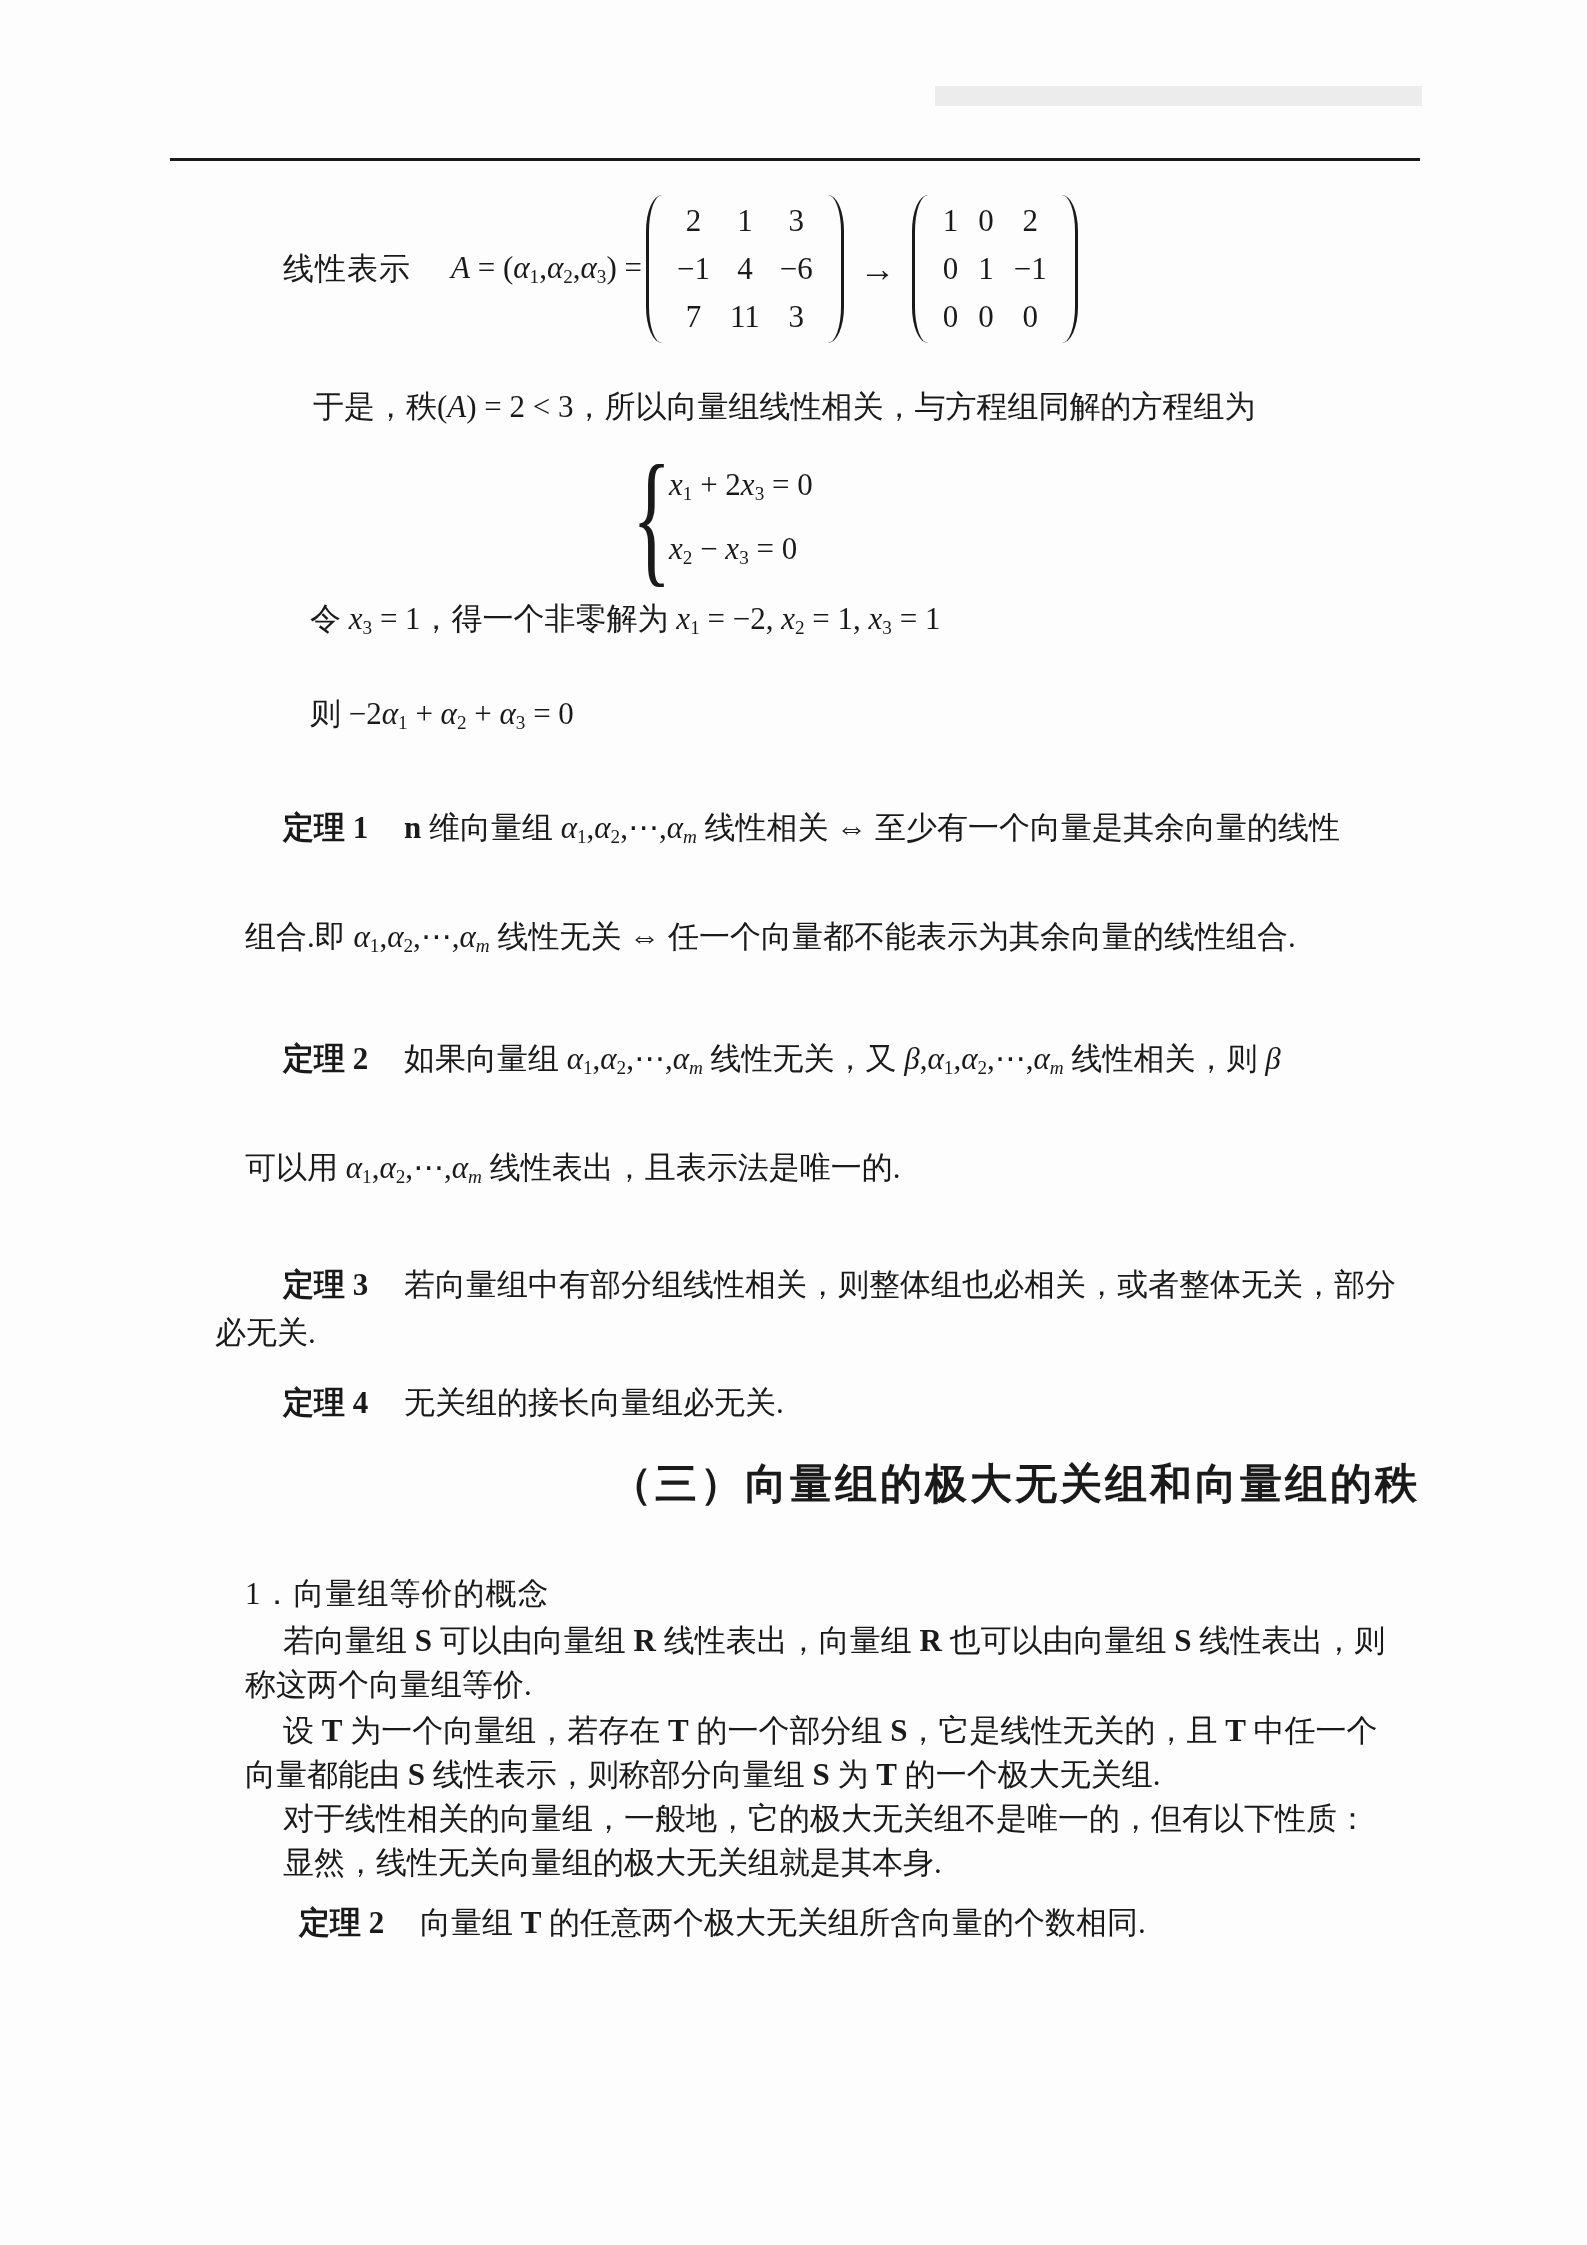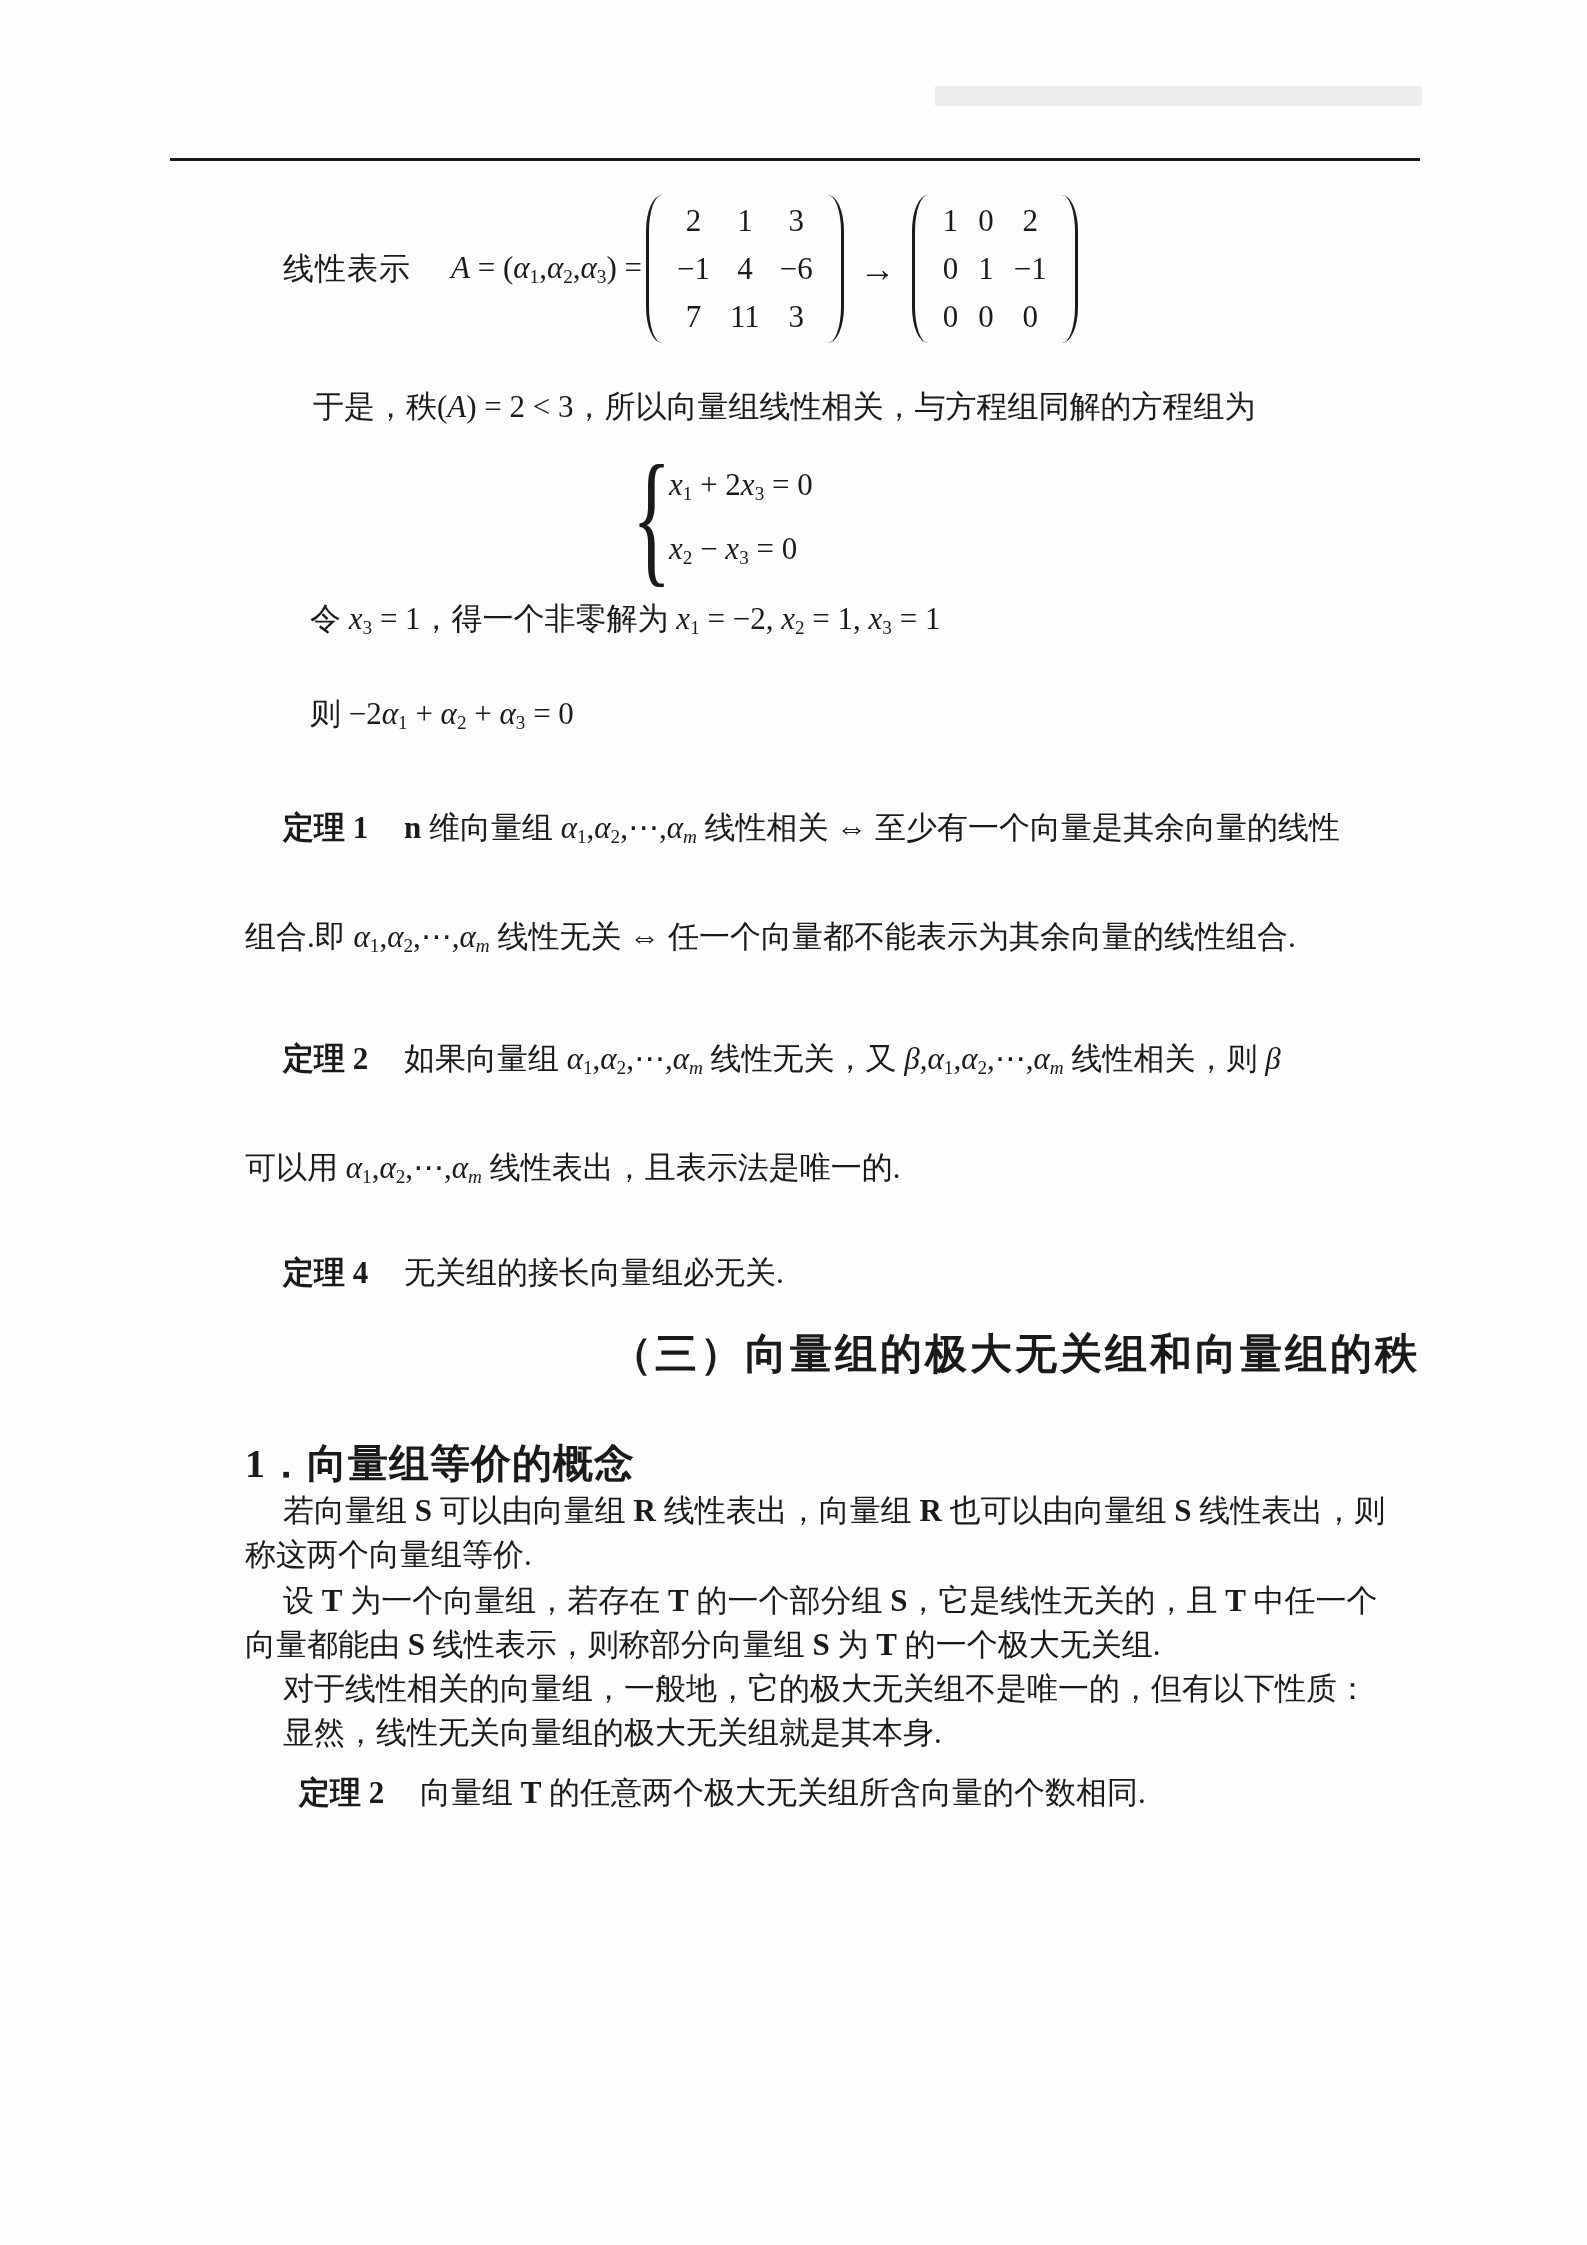--- a/index.html
+++ b/index.html
@@ -37,21 +37,21 @@
   .rank-line{padding-left:68px;margin-top:40px;}
   .sys{display:flex;align-items:center;margin-left:390px;margin-top:22px;height:130px;}
   .brace{width:34px;height:130px;display:flex;align-items:center;justify-content:center;overflow:visible;}
   .brace span{display:block;font-size:132px;line-height:1;transform:scale(.62,1.12);transform-origin:center;}
   .sys-rows{display:flex;flex-direction:column;gap:26px;font-size:31px;}
   .let-line{padding-left:65px;margin-top:12px;}
   .then-line{padding-left:65px;margin-top:38px;}
 
   .h-sec{font-size:33px;font-weight:bold;margin-top:12px;letter-spacing:2px;line-height:50px;}
   .h-big{font-size:42px;font-weight:bold;margin-left:-67px;margin-top:22px;letter-spacing:3px;line-height:62px;text-align:right;}
-  .h-sub{font-size:40px;font-weight:bold;letter-spacing:1px;line-height:46px;}
+  .h-sub{font-size:31px;font-weight:normal;letter-spacing:1px;line-height:46px;}
 
   .par{font-size:31px;text-indent:38px;text-align:justify;}
   .mathpar{line-height:100px;}
   .plainpar{line-height:48px;}
   .par44{font-size:31px;line-height:44px;text-indent:38px;text-align:justify;}
   .outdent{margin-left:-30px;text-indent:68px;}
 
   .mt30{margin-top:30px;}
 </style>
 </head>
@@ -111,20 +111,21 @@
       </span>
     </div>
 
     <div class="fline let-line"><span>令 </span><span class="i">x</span><span class="sub">3</span><span> = 1</span><span>，得一个非零解为 </span><span class="i">x</span><span class="sub">1</span><span> = −2, </span><span class="i">x</span><span class="sub">2</span><span> = 1, </span><span class="i">x</span><span class="sub">3</span><span> = 1</span></div>
 
     <div class="fline then-line"><span>则 </span><span>−2</span><span class="i">α</span><span class="sub">1</span><span> + </span><span class="i">α</span><span class="sub">2</span><span> + </span><span class="i">α</span><span class="sub">3</span><span> = 0</span></div>
 
 
     <p class="par mathpar mt30" style="margin:30px 0 0 0;"><span class="lbl">定理 1</span><span class="b">n</span><span> 维向量组 </span><span class="i">α</span><span class="sub">1</span><span>,</span><span class="i">α</span><span class="sub">2</span><span>,⋯,</span><span class="i">α</span><span class="isub">m</span><span> 线性相关 </span><span>⇔</span><span> 至少有一个向量是其余向量的线性</span><br><span>组合.即 </span><span class="i">α</span><span class="sub">1</span><span>,</span><span class="i">α</span><span class="sub">2</span><span>,⋯,</span><span class="i">α</span><span class="isub">m</span><span> 线性无关 </span><span>⇔</span><span> 任一个向量都不能表示为其余向量的线性组合.</span></p>
     <p class="par mathpar" style="margin:12px 0 0 0;"><span class="lbl">定理 2</span><span>如果向量组 </span><span class="i">α</span><span class="sub">1</span><span>,</span><span class="i">α</span><span class="sub">2</span><span>,⋯,</span><span class="i">α</span><span class="isub">m</span><span> 线性无关，又 </span><span class="i">β</span><span>,</span><span class="i">α</span><span class="sub">1</span><span>,</span><span class="i">α</span><span class="sub">2</span><span>,⋯,</span><span class="i">α</span><span class="isub">m</span><span> 线性相关，则 </span><span class="i">β</span><br><span>可以用 </span><span class="i">α</span><span class="sub">1</span><span>,</span><span class="i">α</span><span class="sub">2</span><span>,⋯,</span><span class="i">α</span><span class="isub">m</span><span> 线性表出，且表示法是唯一的.</span></p>
+    <p class="par plainpar outdent" style="margin:34px 0 0 -30px;"><span class="lbl">定理 3</span><span>若向量组中有部分组线性相关，则整体组也必相关，或者整体无关，部分</span><br><span>必无关.</span></p>
     <p class="par plainpar" style="margin:22px 0 0 0;"><span class="lbl">定理 4</span><span>无关组的接长向量组必无关.</span></p>
 
     <h1 class="h-big" style="margin:26px 0 0 -67px;">（三）向量组的极大无关组和向量组的秩</h1>
 
     <h3 class="h-sub" style="margin:56px 0 0 0;">1．向量组等价的概念</h3>
     <p class="par44" style="margin:2px 0 0 0;"><span>若向量组 </span><span class="b">S</span><span> 可以由向量组 </span><span class="b">R</span><span> 线性表出，向量组 </span><span class="b">R</span><span> 也可以由向量组 </span><span class="b">S</span><span> 线性表出，则</span><br><span>称这两个向量组等价.</span></p>
 
     <p class="par44" style="margin:2px 0 0 0;"><span>设 </span><span class="b">T</span><span> 为一个向量组，若存在 </span><span class="b">T</span><span> 的一个部分组 </span><span class="b">S</span><span>，它是线性无关的，且 </span><span class="b">T</span><span> 中任一个</span><br><span>向量都能由 </span><span class="b">S</span><span> 线性表示，则称部分向量组 </span><span class="b">S</span><span> 为 </span><span class="b">T</span><span> 的一个极大无关组.</span></p>
     <p class="par44" style="margin:0;"><span>对于线性相关的向量组，一般地，它的极大无关组不是唯一的，但有以下性质：</span></p>
     <p class="par44" style="margin:0;"><span>显然，线性无关向量组的极大无关组就是其本身.</span></p>

